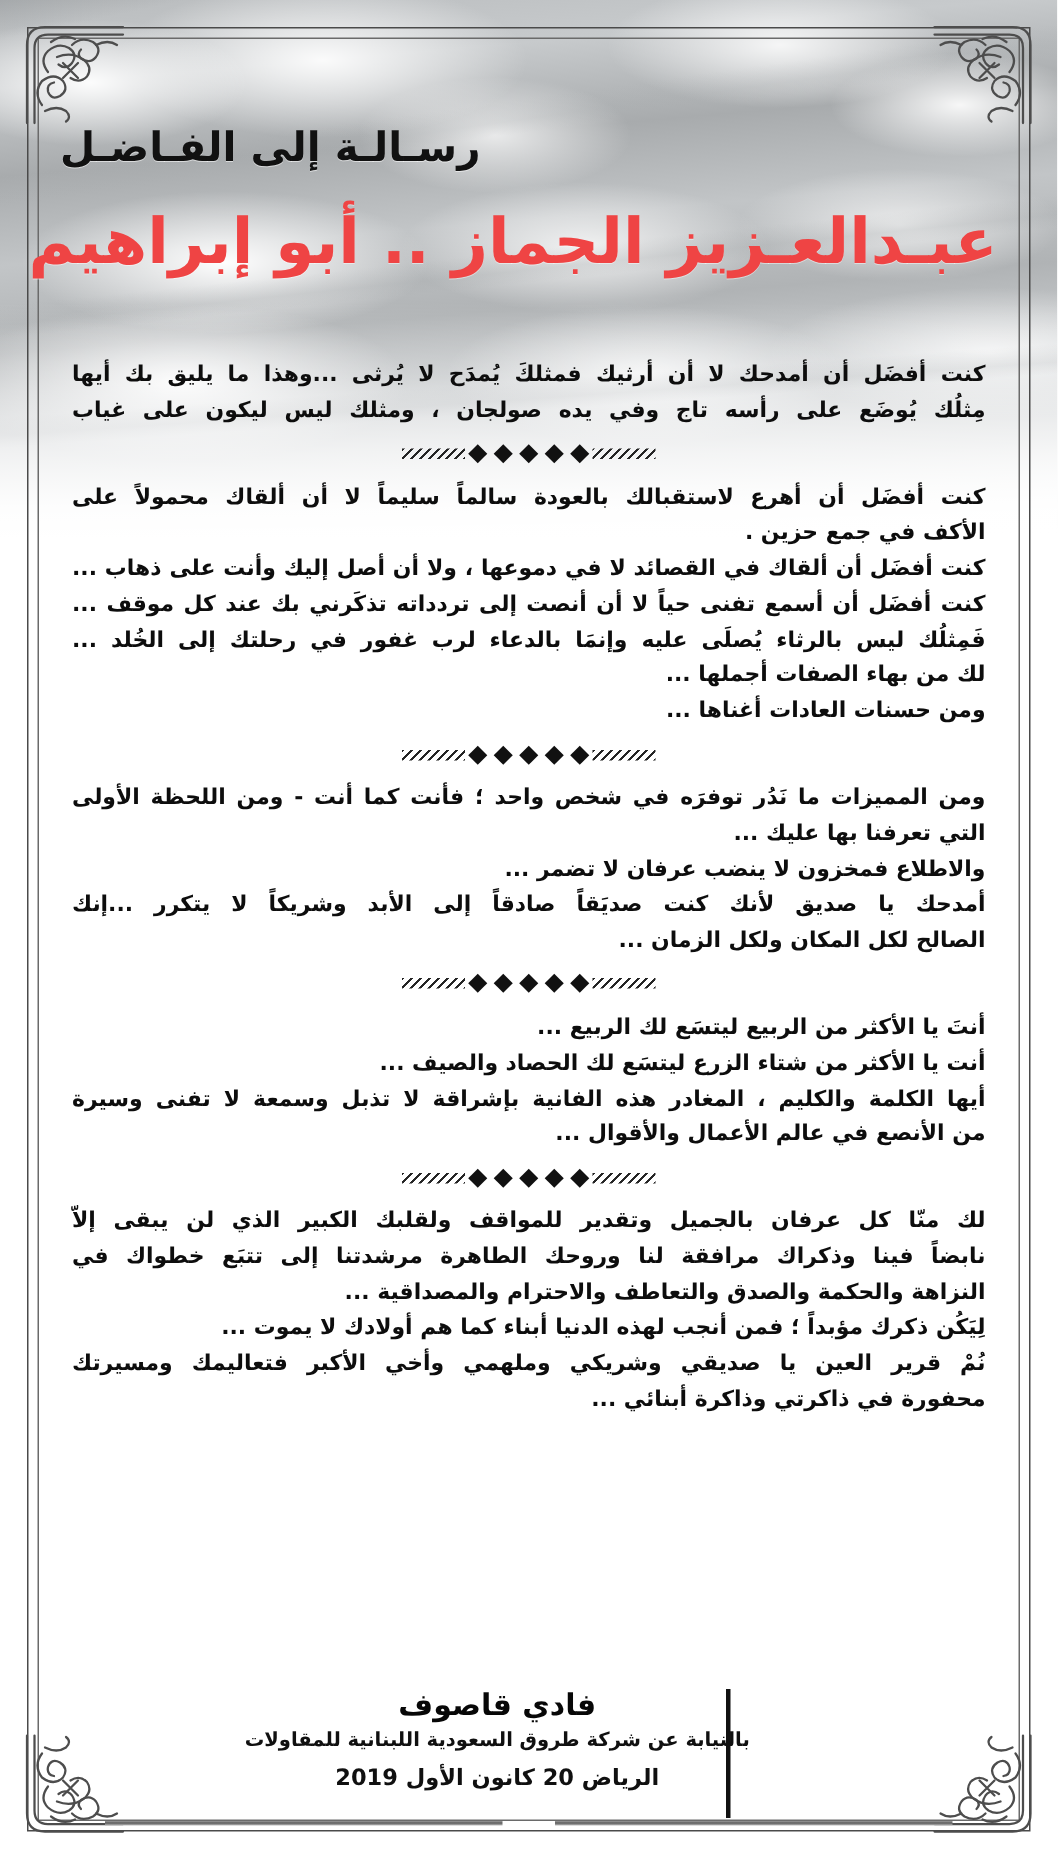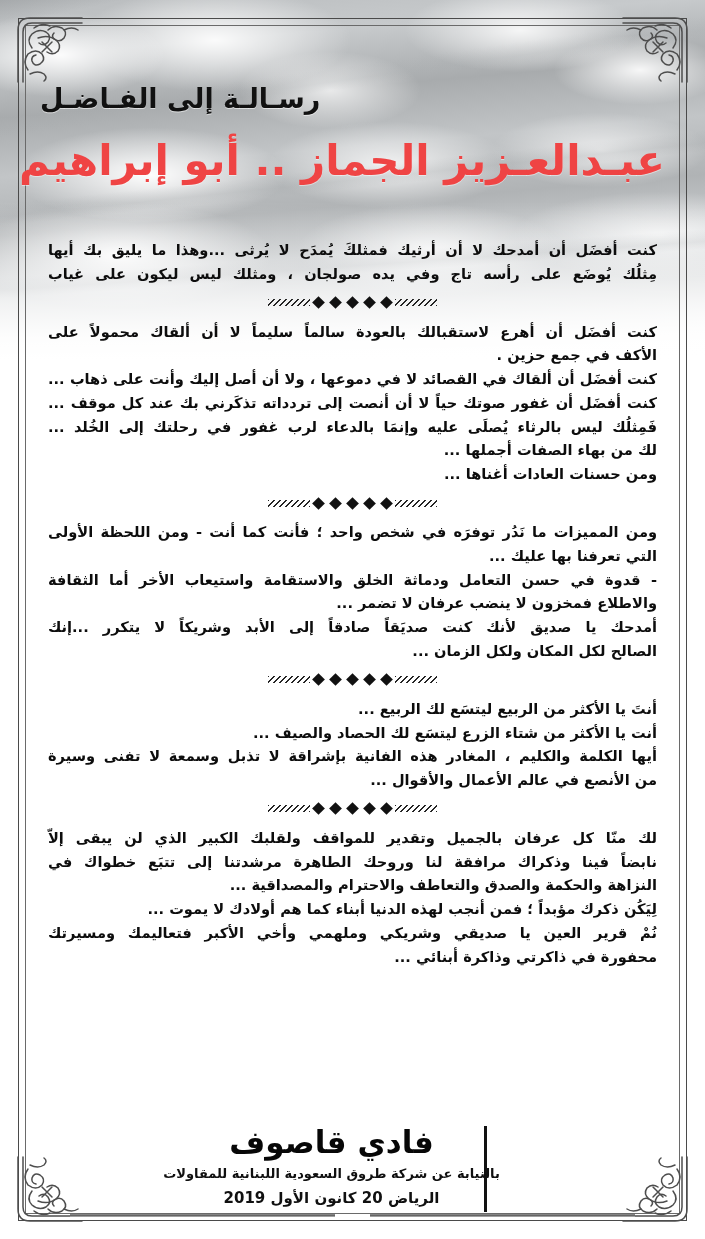--- a/index.html
+++ b/index.html
@@ -196,21 +196,21 @@
   .sig-rule {
     position: absolute;
     right: 170px;
     top: 2px;
     width: 3px;
     height: 86px;
     background: #111111;
   }
   .sig-name {
     font-family: "DejaVu Sans", "Liberation Sans", sans-serif;
-    font-size: 31px;
+    font-size: 20px;
     font-weight: bold;
     color: #070707;
     letter-spacing: 2px;
     line-height: 1.2;
     margin: 0 0 4px 0;
     padding-right: 42px;
   }
   .sig-org {
     font-family: "DejaVu Sans", "Liberation Sans", sans-serif;
     font-size: 13px;
@@ -343,40 +343,39 @@
       <span class="dia"></span>
       <span class="dia"></span>
       <span class="dia"></span>
       <span class="zig"></span>
     </div>
 
     <div class="block">
       <p class="ln">كنت أفضَل أن أهرع لاستقبالك بالعودة سالماً سليماً لا أن ألقاك محمولاً على</p>
       <p class="ln right">الأكف في جمع حزين .</p>
       <p class="ln">كنت أفضَل أن ألقاك في القصائد لا في دموعها ، ولا أن أصل إليك وأنت على ذهاب ...</p>
-      <p class="ln">كنت أفضَل أن غفور صوتك حياً لا أن أنصت إلى تردداته تذكَرني بك عند كل موقف ...</p>
+      <p class="ln">كنت أفضَل أن أسمع تفنى حياً لا أن أنصت إلى تردداته تذكَرني بك عند كل موقف ...</p>
       <p class="ln">فَمِثلُك ليس بالرثاء يُصلَى عليه وإنمَا بالدعاء لرب غفور في رحلتك إلى الخُلد ...</p>
       <p class="ln right">لك من بهاء الصفات أجملها ...</p>
       <p class="ln right">ومن حسنات العادات أغناها ...</p>
     </div>
 
     <div class="sep">
       <span class="zig"></span>
       <span class="dia"></span>
       <span class="dia"></span>
       <span class="dia"></span>
       <span class="dia"></span>
       <span class="dia"></span>
       <span class="zig"></span>
     </div>
 
     <div class="block">
       <p class="ln">ومن المميزات ما نَدُر توفرَه في شخص واحد ؛ فأنت كما أنت - ومن اللحظة الأولى</p>
       <p class="ln right">التي تعرفنا بها عليك ...</p>
-      <p class="ln">- قدوة في حسن التعامل ودماثة الخلق والاستقامة واستيعاب الأخر أما الثقافة</p>
       <p class="ln right">والاطلاع فمخزون لا ينضب عرفان لا تضمر ...</p>
       <p class="ln">أمدحك يا صديق لأنك كنت صديَقاً صادقاً إلى الأبد وشريكاً لا يتكرر ...إنك</p>
       <p class="ln right">الصالح لكل المكان ولكل الزمان ...</p>
     </div>
 
     <div class="sep">
       <span class="zig"></span>
       <span class="dia"></span>
       <span class="dia"></span>
       <span class="dia"></span>

